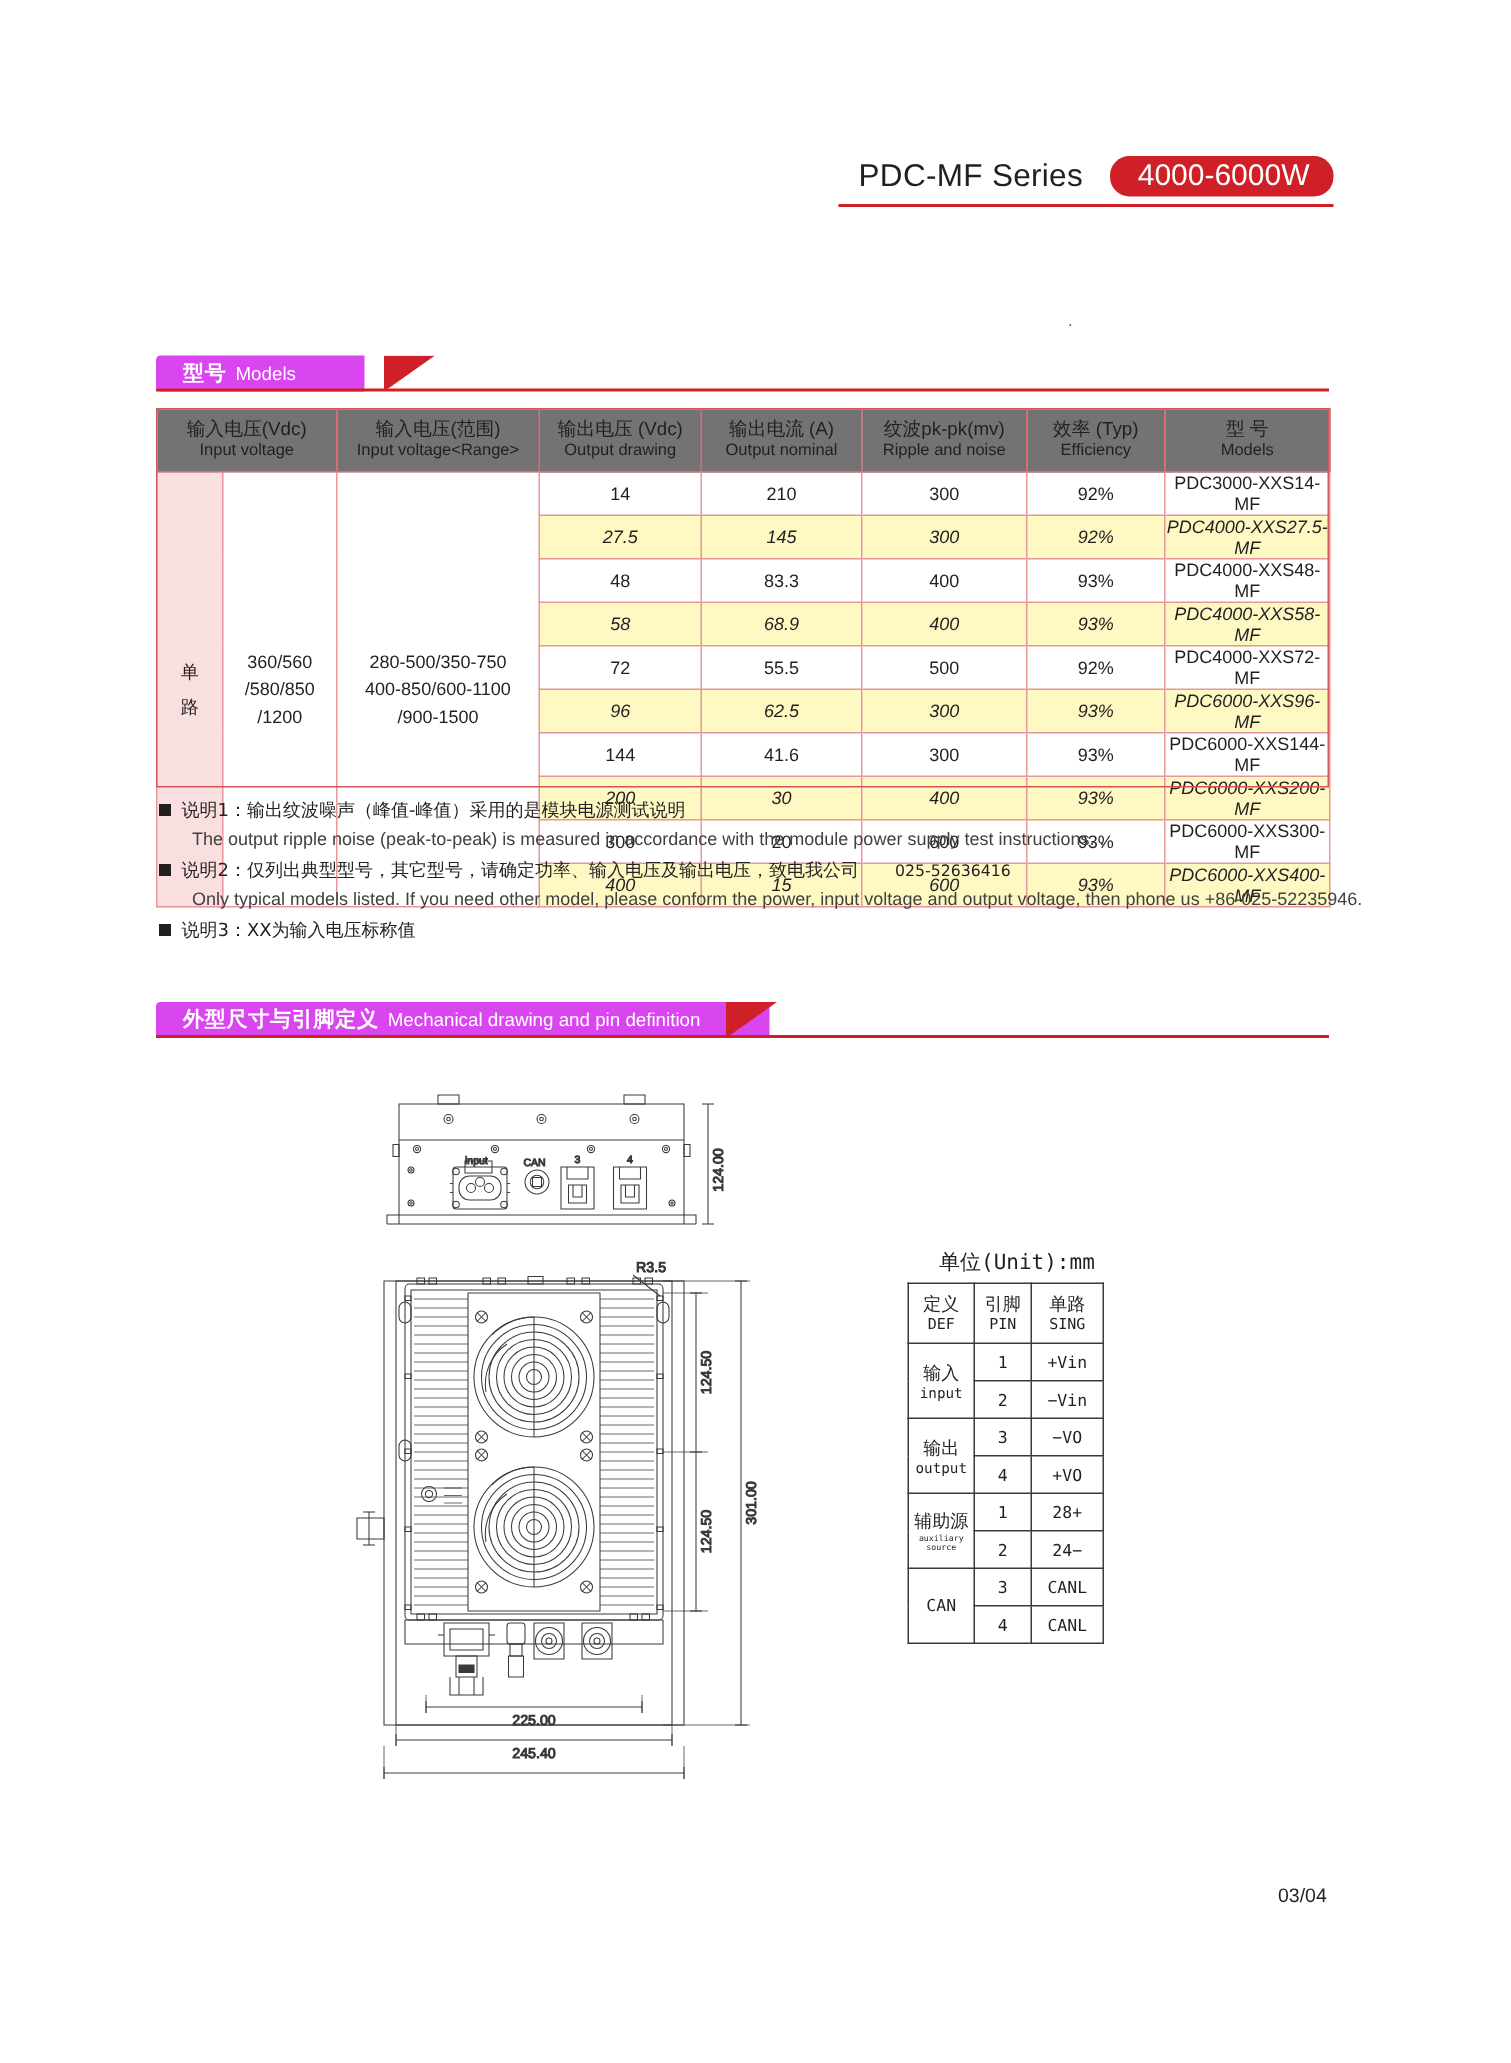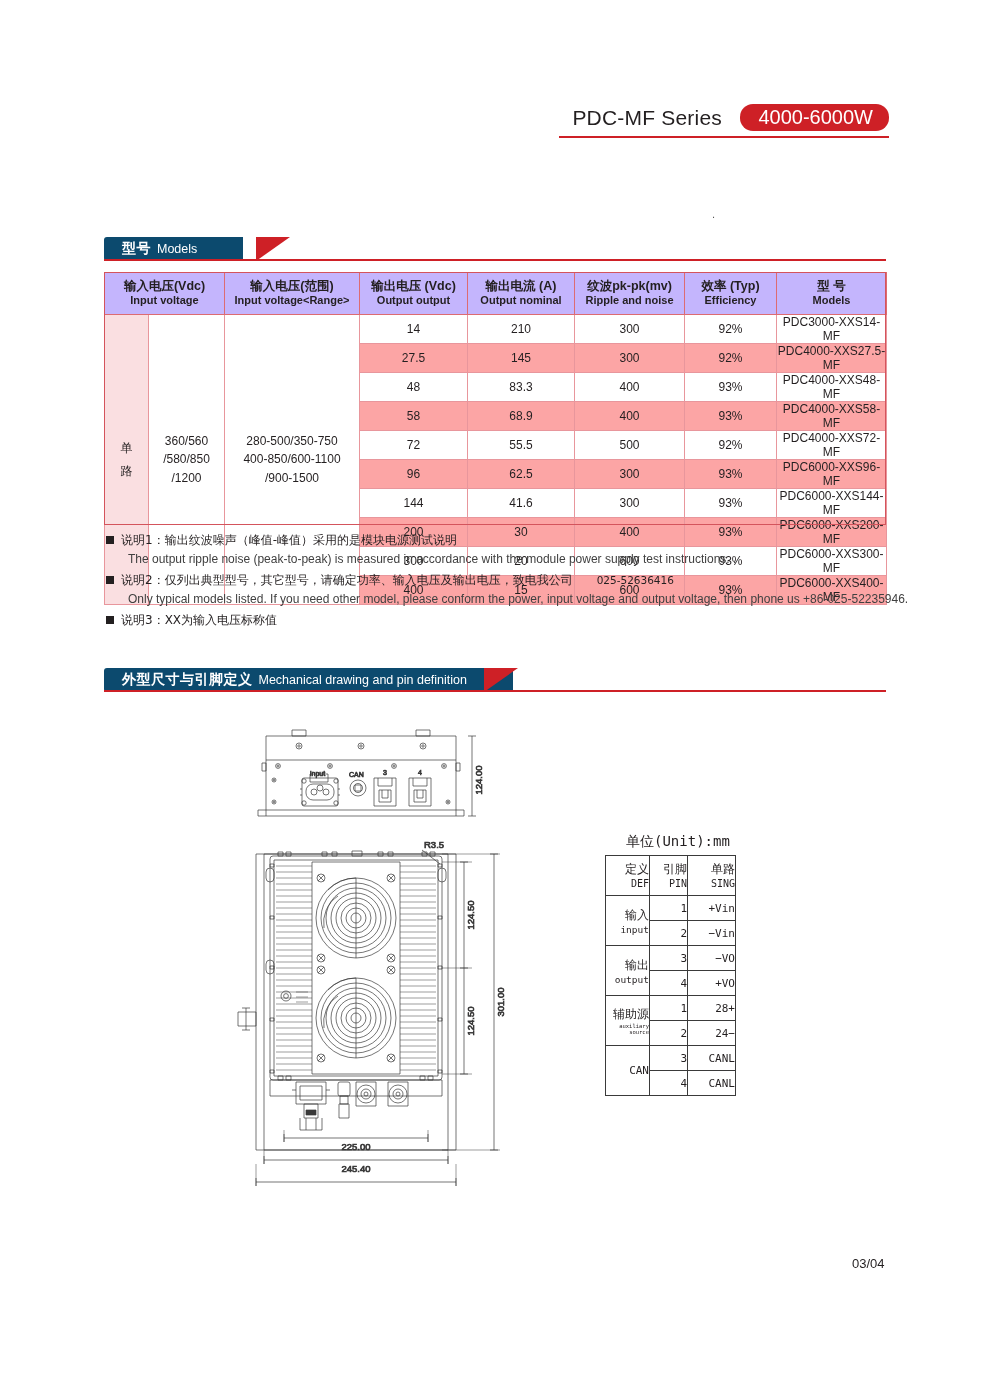--- a/index.html
+++ b/index.html
@@ -54,21 +54,21 @@
   
   .section-tab {
     position: absolute;
     height: 24px;
     left: 104px;
   }
   .section-tab .tab-shape {
     position: absolute;
     left: 0; top: 0;
     height: 24px;
-    background: #0c4a6e;
+    background: #d946ef;
     border-radius: 3px 0 0 3px;
     display: flex;
     align-items: center;
     padding: 0 46px 0 18px;
     white-space: nowrap;
     text-align: right;
   }
   .section-tab .tab-cn {
     color: #fff; font-size: 14px; font-weight: bold;
     letter-spacing: 0.5px;
@@ -98,30 +98,30 @@
     table-layout: fixed;
   }
   .spec-table th, .spec-table td {
     border: 1px solid #e8969c;
     text-align: center;
     font-size: 12px;
     color: #231f20;
     padding: 0;
   }
   .spec-table thead th {
-    background: #c4b5fd;
+    background: #737373;
     height: 42px;
-    font-weight: bold;
+    font-weight: normal;
     line-height: 1.25;
     border-color: #dd6b72;
   }
   .spec-table thead th .cn { display: block; font-size: 12.5px; }
   .spec-table thead th .en { display: block; font-size: 11px; }
   .spec-table tbody td { height: 24px; }
-  .spec-table tbody tr.alt td { background: #fca5a5; }
+  .spec-table tbody tr.alt td { background: #fef9c3; font-style: italic; }
   .col-route {
     background: #fadfe1 !important;
     font-size: 13px;
     line-height: 1.9;
   }
   .col-vin, .col-range {
     background: #ffffff !important;
     line-height: 1.55;
     font-size: 12px;
   }
@@ -177,21 +177,21 @@
   
   .pin-table {
     position: absolute;
     left: 605px; top: 855px;
     width: 130px;
     border-collapse: collapse;
     table-layout: fixed;
   }
   .pin-table td, .pin-table th {
     border: 1px solid #3a3a3a;
-    text-align: right;
+    text-align: center;
     font-size: 11px;
     font-family: "DejaVu Sans Mono", monospace;
     color: #231f20;
     height: 25px;
     padding: 0;
     font-weight: normal;
   }
   .pin-table thead th { height: 40px; line-height: 1.35; }
   .pin-table .cn { display: block; font-size: 12px; font-family: "DejaVu Sans", sans-serif; }
   .pin-table .en { display: block; font-size: 10px; }
@@ -252,21 +252,21 @@
       <th colspan="2">
         <span class="cn">输入电压(Vdc)</span>
         <span class="en">Input voltage</span>
       </th>
       <th>
         <span class="cn">输入电压(范围)</span>
         <span class="en">Input voltage&lt;Range&gt;</span>
       </th>
       <th>
         <span class="cn">输出电压 (Vdc)</span>
-        <span class="en">Output output</span>
+        <span class="en">Output drawing</span>
       </th>
       <th>
         <span class="cn">输出电流 (A)</span>
         <span class="en">Output nominal</span>
       </th>
       <th>
         <span class="cn">纹波pk-pk(mv)</span>
         <span class="en">Ripple and noise</span>
       </th>
       <th>

